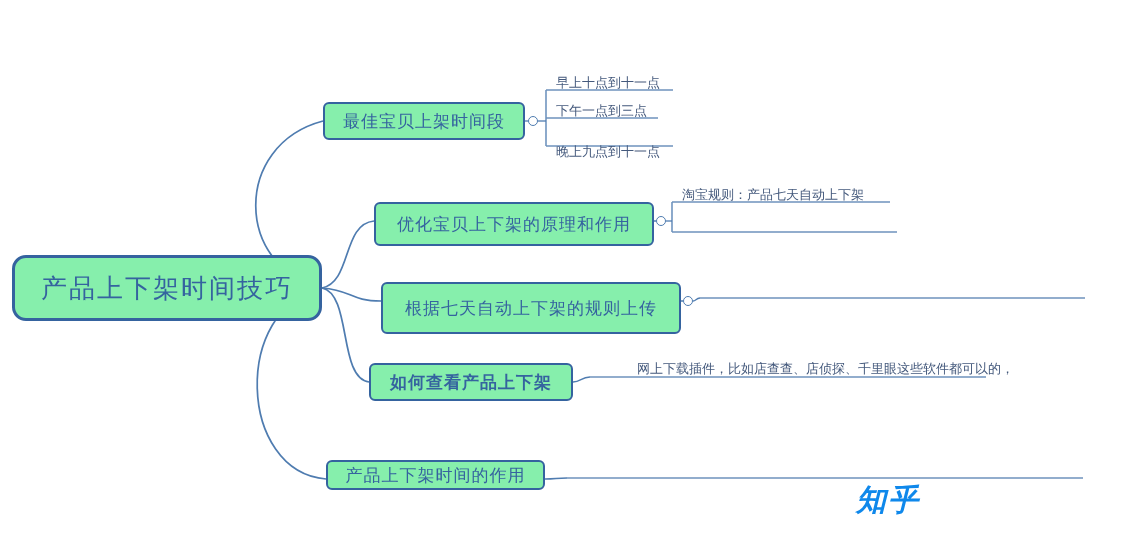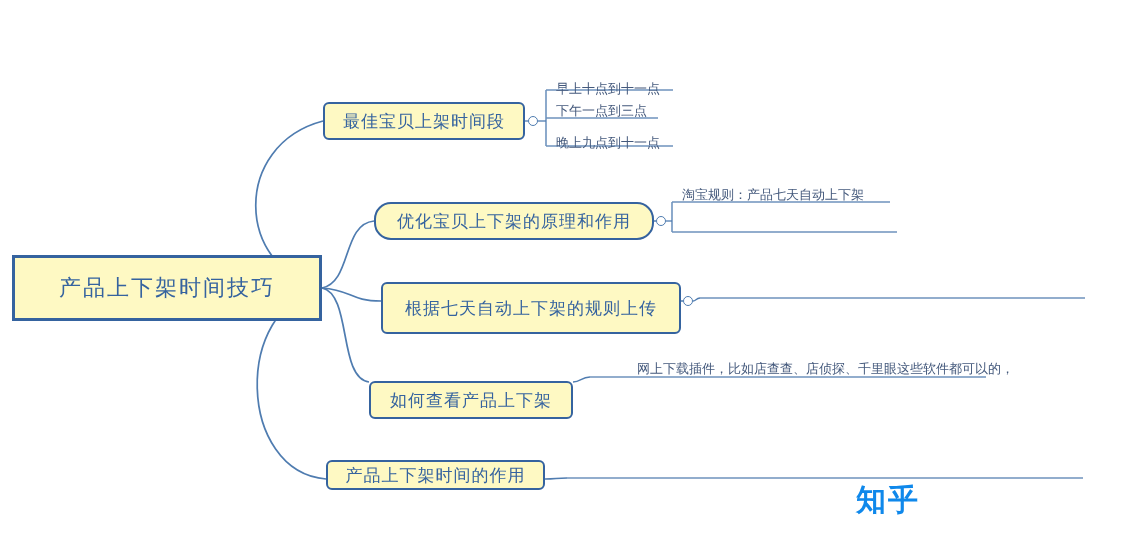--- a/index.html
+++ b/index.html
@@ -6,32 +6,32 @@
   html,body { background:#fff; }
   body { font-family:"Liberation Sans","DejaVu Sans",sans-serif; }
   #canvas { position:relative; width:1141px; height:545px; background:#ffffff; overflow:hidden; }
 
   svg.wires { position:absolute; left:0; top:0; width:1141px; height:545px; pointer-events:none; }
   .curve { fill:none; stroke:var(--line,#4f7cb0); stroke-width:1.7; }
   .link  { fill:none; stroke:var(--line,#4f7cb0); stroke-width:1.3; }
   .underline { fill:none; stroke:var(--underline,#6e92bd); stroke-width:1.3; }
 
   .node { position:absolute; display:flex; align-items:center; justify-content:center;
-          background:#fef9c3; border:2px solid var(--accent,#35639f); color:var(--accent,#35639f);
+          background:#86efac; border:2px solid var(--accent,#35639f); color:var(--accent,#35639f);
           white-space:nowrap; }
-  .root-node   { border-width:3px; border-radius:0; font-size:22px; letter-spacing:2px; }
+  .root-node   { border-width:3px; border-radius:14px; font-size:26px; letter-spacing:2px; }
   .branch-node { border-radius:6px; font-size:17px; letter-spacing:1px; }
 
   .collapse-dot { position:absolute; width:10px; height:10px; border:1.5px solid var(--line,#4f7cb0);
                   border-radius:50%; background:#fff; }
 
   .leaf { position:absolute; font-size:13px; color:var(--leaf-text,#44597c); white-space:nowrap; }
   .leaf.wrap { white-space:normal; line-height:19px; }
 
-  .watermark { position:absolute; left:856px; top:480px; display:flex; align-items:flex-end; }
+  .watermark { position:absolute; left:856px; top:480px; display:flex; align-items:flex-end;font-style:italic; }
   .wm-logo   { font-size:30px; font-weight:bold; color:var(--watermark-blue,#0f88eb); letter-spacing:2px; }
   .wm-handle { font-size:29px; color:var(--watermark-gray,#9aa7b3); margin-left:10px; letter-spacing:1px; }
 </style>
 </head>
 <body>
 
 <div id="canvas">
 
   <svg class="wires">
 
@@ -61,32 +61,32 @@
     <path class="link" d="M 573 382 C 581 382, 581 377, 590 377"></path>
     <path class="underline" d="M 590 377 L 986 377"></path>
 
     <path class="link" d="M 545 479 C 556 479, 556 478, 567 478"></path>
     <path class="underline" d="M 567 478 L 1083 478"></path>
   </svg>
 
   <div class="node root-node" style="left:12px; top:255px; width:310px; height:66px;">产品上下架时间技巧</div>
 
   <div class="node branch-node" style="left:323px; top:102px; width:202px; height:38px;">最佳宝贝上架时间段</div>
-  <div class="node branch-node" style="left:374px; top:202px; width:280px; height:38px;border-radius:17px;">优化宝贝上下架的原理和作用</div>
+  <div class="node branch-node" style="left:374px; top:202px; width:280px; height:44px;">优化宝贝上下架的原理和作用</div>
   <div class="node branch-node" style="left:381px; top:282px; width:300px; height:52px;">根据七天自动上下架的规则上传</div>
-  <div class="node branch-node" style="left:369px; top:381px; width:204px; height:38px;">如何查看产品上下架</div>
+  <div class="node branch-node" style="left:369px; top:363px; width:204px; height:38px;font-weight:bold;">如何查看产品上下架</div>
   <div class="node branch-node" style="left:326px; top:460px; width:219px; height:30px;">产品上下架时间的作用</div>
 
   <div class="collapse-dot" style="left:528px; top:116px;"></div>
   <div class="collapse-dot" style="left:656px; top:216px;"></div>
   <div class="collapse-dot" style="left:683px; top:296px;"></div>
 
-  <div class="leaf" style="left:556px; top:80px;text-align:center;">早上十点到十一点</div>
+  <div class="leaf" style="left:556px; top:74px;text-align:center;">早上十点到十一点</div>
   <div class="leaf" style="left:556px; top:102px;">下午一点到三点</div>
-  <div class="leaf" style="left:556px; top:134px;">晚上九点到十一点</div>
+  <div class="leaf" style="left:556px; top:143px;">晚上九点到十一点</div>
 
   <div class="leaf" style="left:682px; top:186px;font-family:Liberation Serif, serif;">淘宝规则：产品七天自动上下架</div>
 
 
   <div class="leaf" style="left:597px; top:360px;margin-left:40px;">网上下载插件，比如店查查、店侦探、千里眼这些软件都可以的，</div>
 
 
   <div class="watermark">
     <span class="wm-logo">知乎</span>
   </div>

